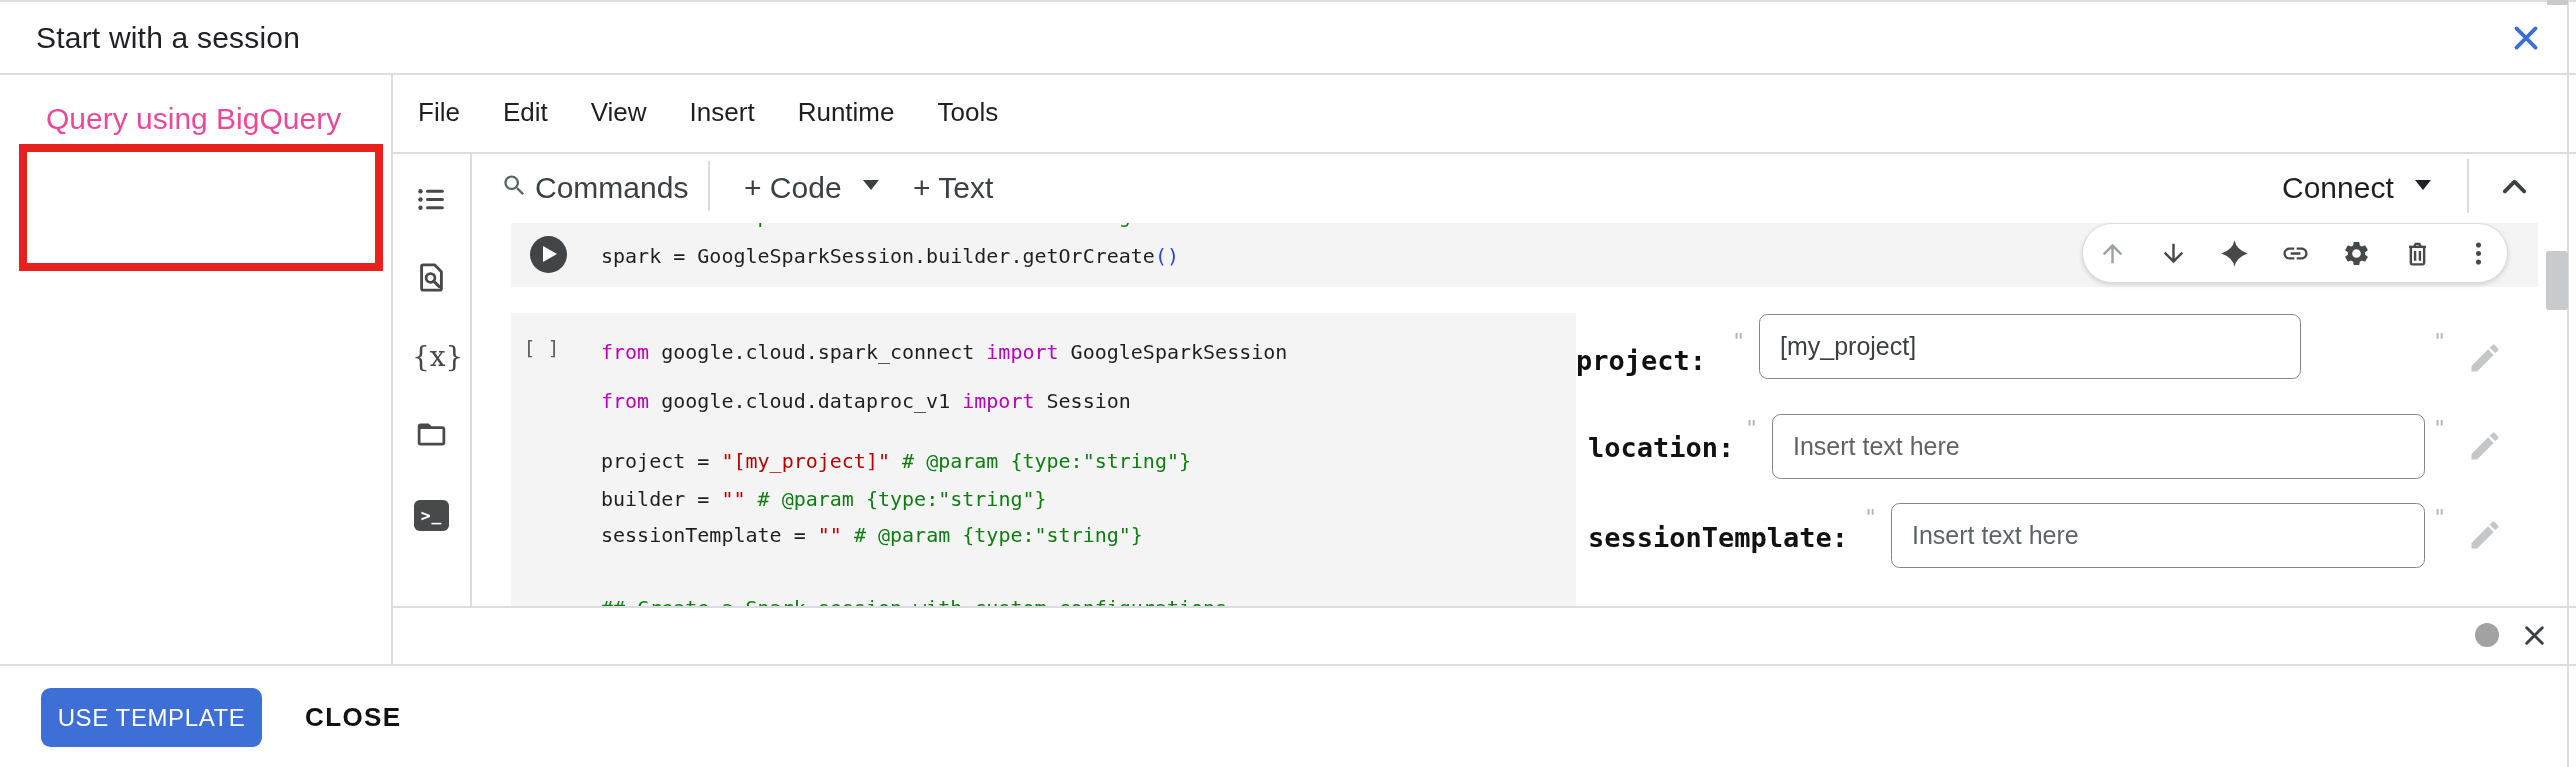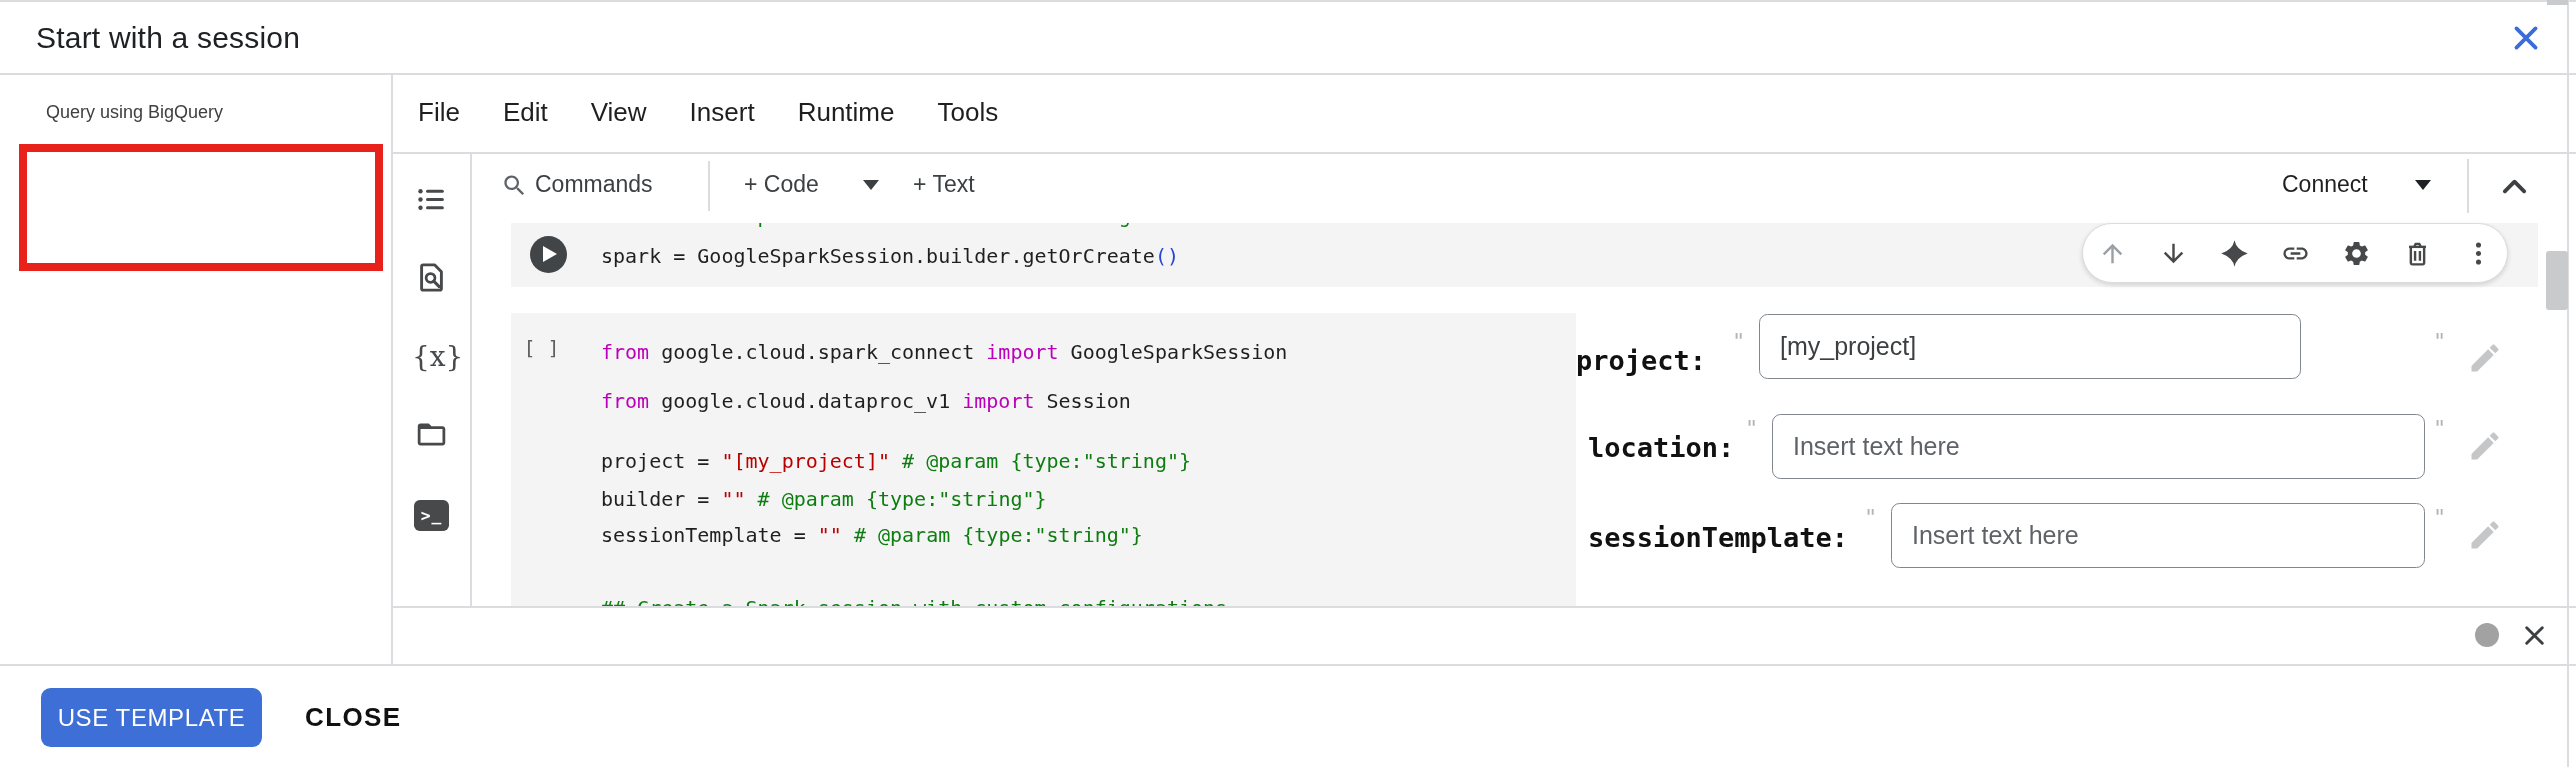--- a/index.html
+++ b/index.html
@@ -10,34 +10,34 @@
 
   
   .hline { position:absolute; background:#dadce0; height:1.9px; }
   .vline { position:absolute; background:#dadce0; width:1.9px; }
 
   
   .dialog-title { left:36px; top:21px; font-size:30px; color:#202124; letter-spacing:0.2px; }
   .close-dialog { left:2505px; top:17.3px; width:42px; height:42px; cursor:pointer; }
 
   
-  .tpl-item { font-size:18px; color:#404040; }
+  .tpl-item { font-size:30px; color:#ec4899; }
   .tpl-bigquery { left:46px; top:102px; }
   .red-annotation { left:19px; top:144px; width:364px; height:127px; border:8.6px solid #e8221b; }
   .tpl-selected { left:40px; top:158px; width:336px; height:93px; background:#eaf1fb;
     display:flex; align-items:center; }
   .sel-bar { position:absolute; left:0; top:3.8px; width:8.6px; height:85px; background:#4077d6; border-radius:4.8px; }
   .tpl-selected span.lbl { margin-left:26px; font-size:26px; }
 
   
   .menubar { left:418px; top:73px; height:79px; display:flex; align-items:center; gap:43px; }
   .menu-item { font-size:26px; font-weight:500; color:#1f1f1f; cursor:pointer; }
 
   
-  .tb-label { font-size:23px; color:#3c4043;text-align:center; }
+  .tb-label { font-size:30px; color:#3c4043;text-align:center; }
   .caret { width:0; height:0; border-left:8.6px solid transparent; border-right:8.6px solid transparent;
     border-top:10.5px solid #3c4043; display:inline-block; }
   .terminal-box { width:35px; height:31px; background:#47494b; border-radius:5.8px; color:#fff;
     font-family:"DejaVu Sans Mono", monospace; font-size:16.3px; font-weight:bold;
     display:flex; align-items:center; justify-content:center; letter-spacing:1px; }
   .fx-icon { font-family:"DejaVu Serif", serif; font-size:28px; color:#47494b; }
 
   
   .cell { position:absolute; background:#f4f4f4; overflow:hidden; }
   .codeline { position:absolute; left:90px; white-space:pre; font-family:"DejaVu Sans Mono", monospace;

